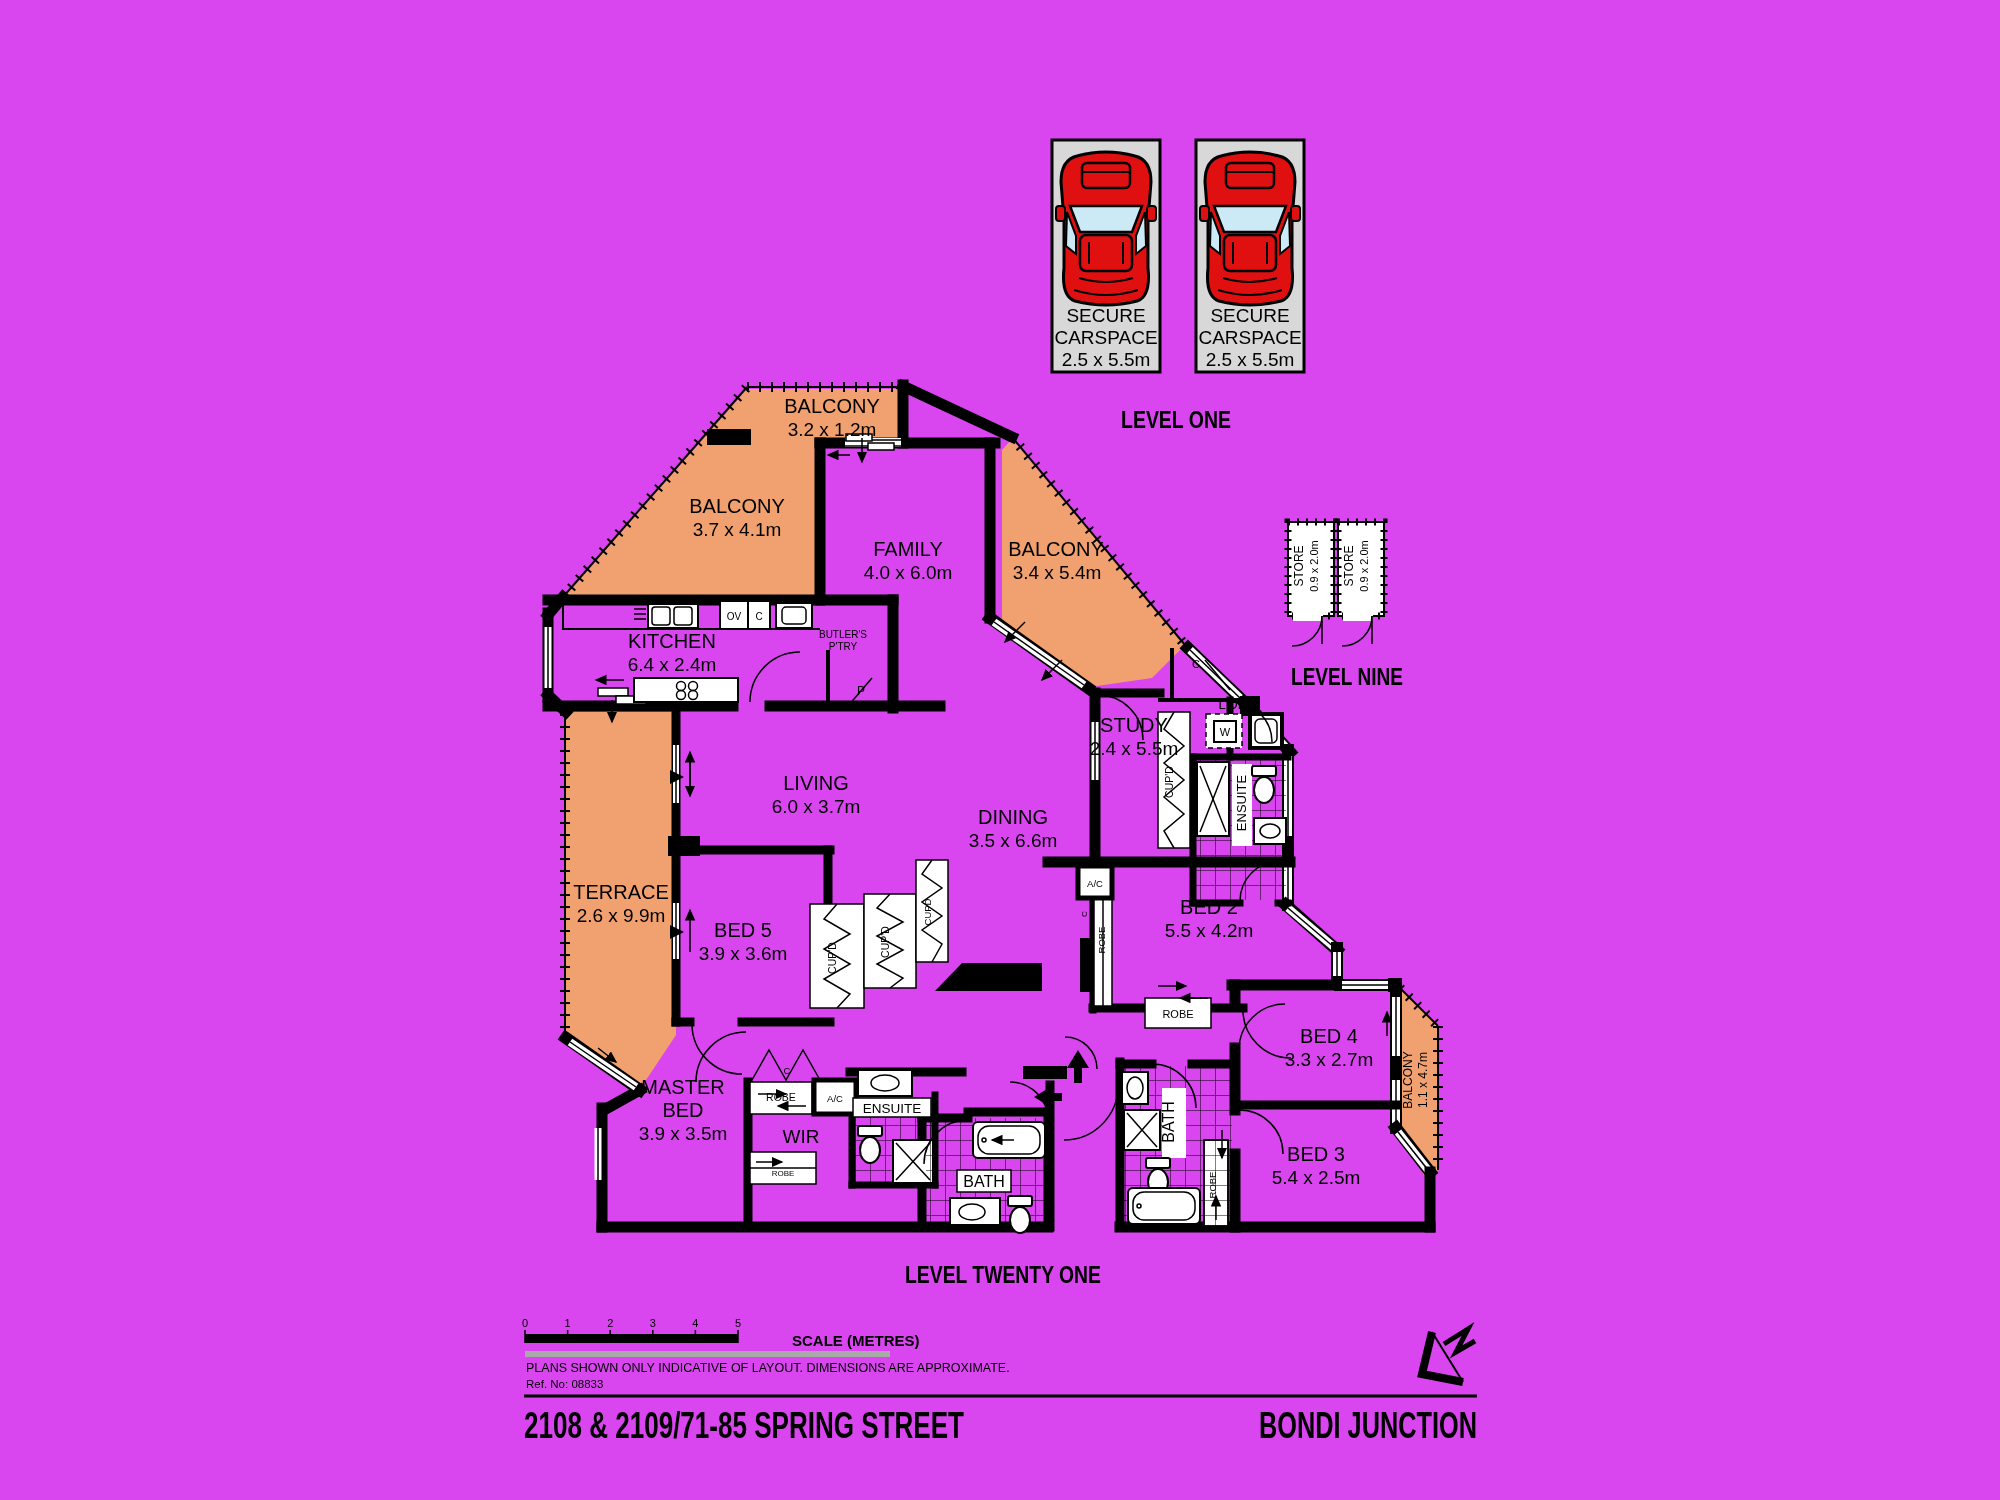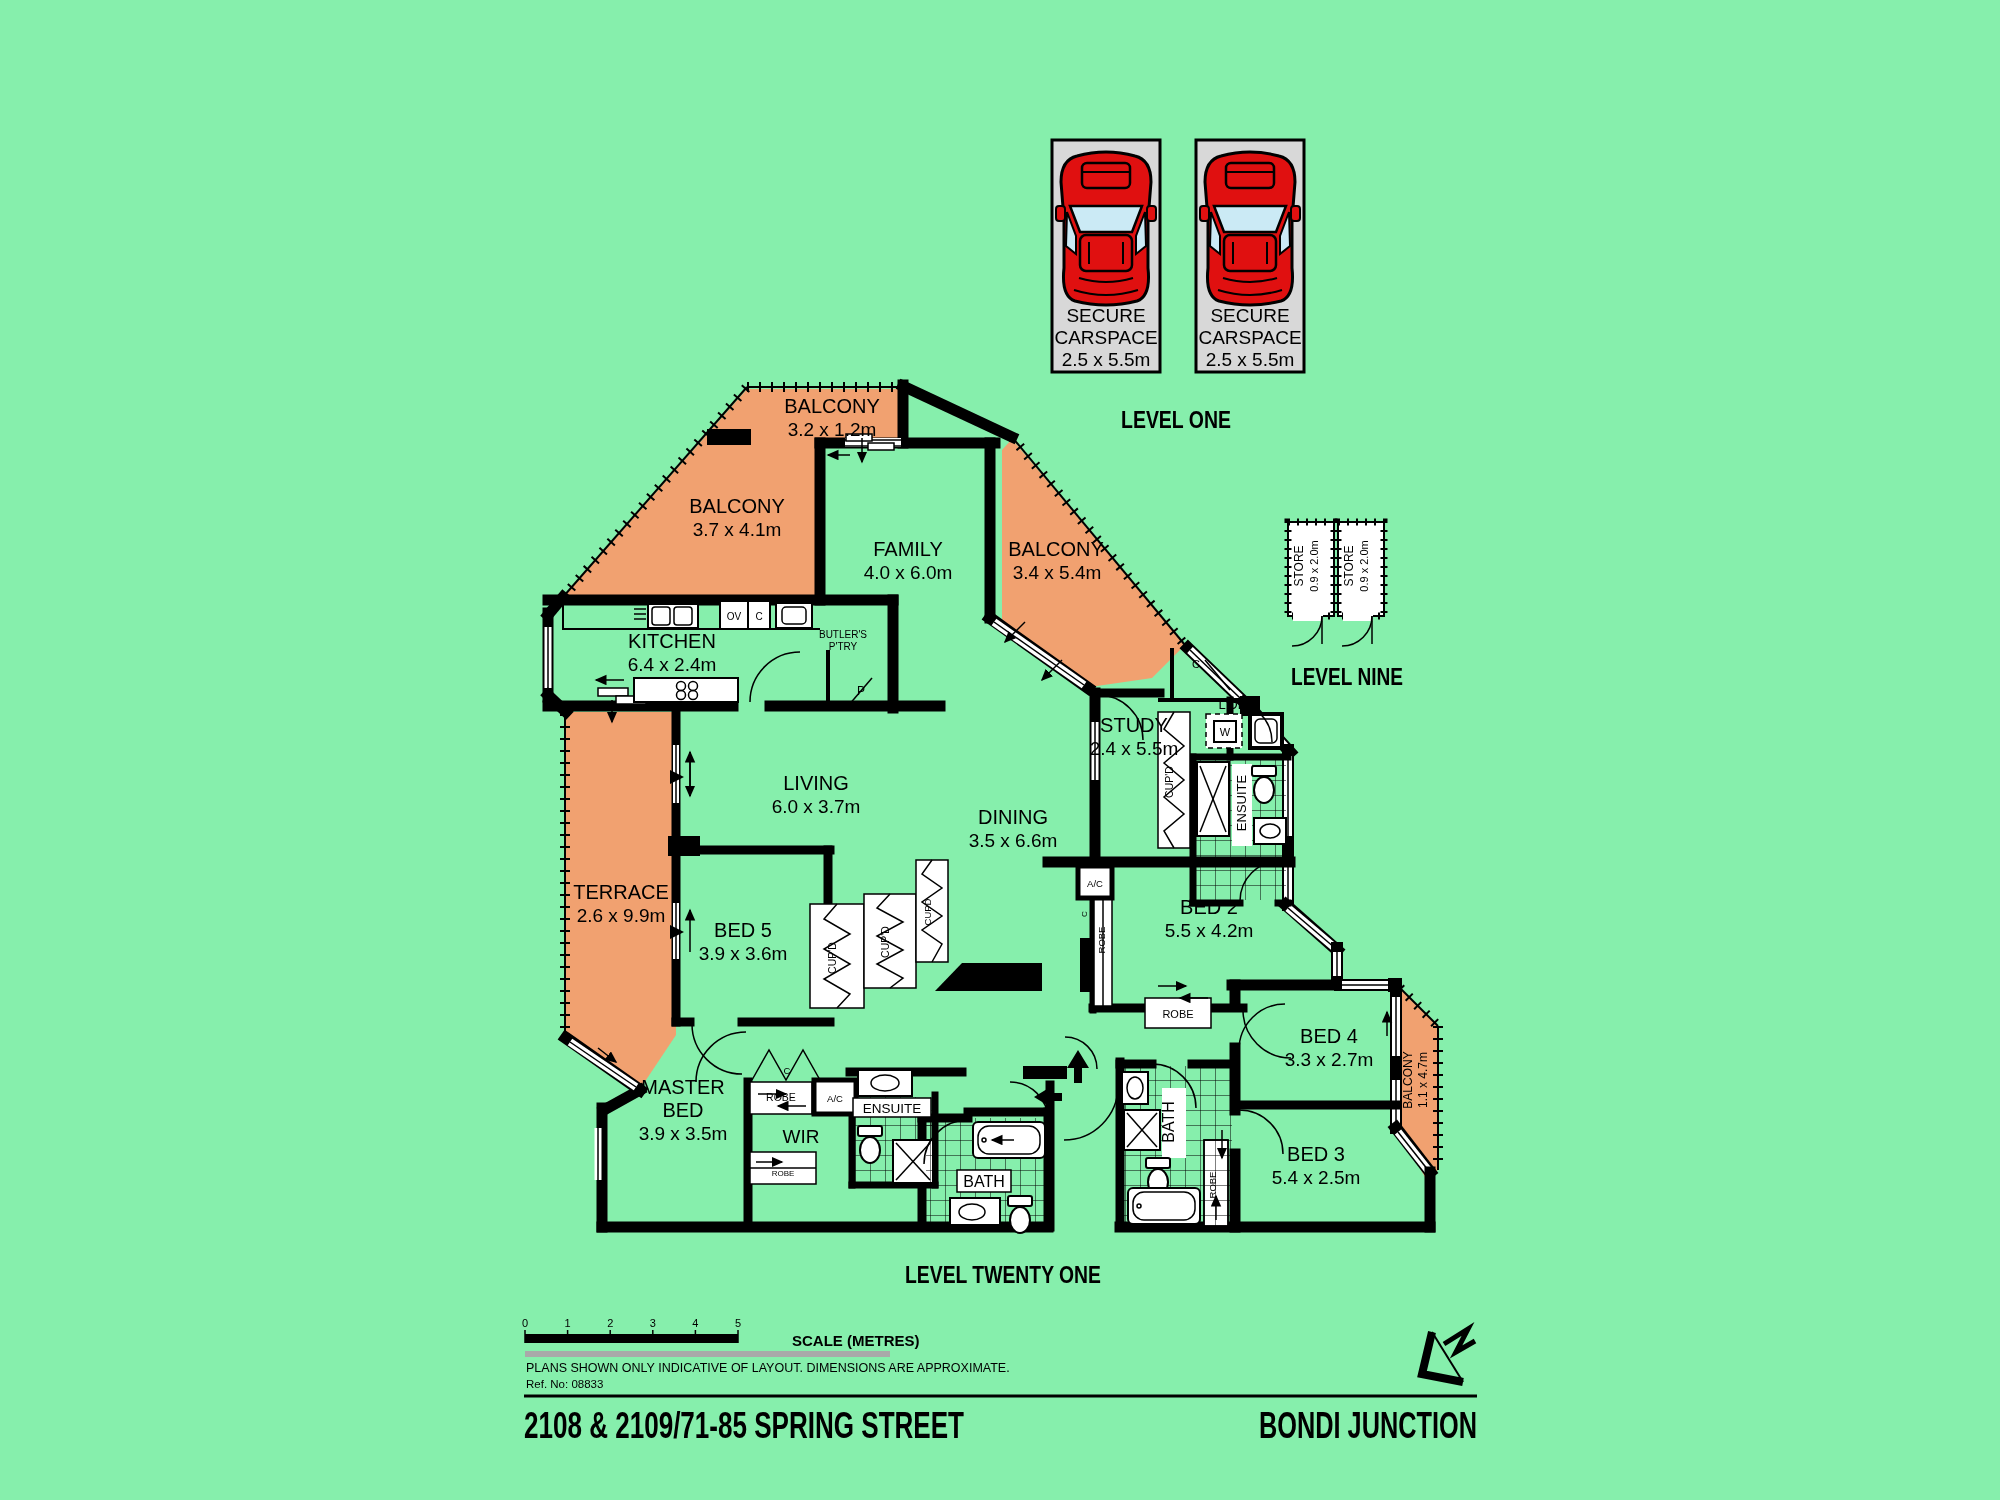--- a/index.html
+++ b/index.html
@@ -1,16 +1,16 @@
 <!DOCTYPE html>
 <html><head>
 <meta charset="utf-8">
 <style>
   html,body{margin:0;padding:0;background:#fff;}
-  #stage{position:relative;width:2000px;height:1500px;background:#86efac;overflow:hidden;}
+  #stage{position:relative;width:2000px;height:1500px;background:#d946ef;overflow:hidden;}
   svg{position:absolute;left:0;top:0;}
   text{font-family:"Liberation Sans",sans-serif;fill:#000;}
   .rm{font-size:20px;text-anchor:middle;}
   .dim{font-size:19px;text-anchor:middle;}
   .sm{font-size:10px;text-anchor:middle;}
   .lvl{font-size:23px;font-weight:bold;text-anchor:middle;}
   .w11{stroke:#000;stroke-width:11;fill:none;stroke-linecap:square;}
   .w9{stroke:#000;stroke-width:9;fill:none;stroke-linecap:square;}
   .w7{stroke:#000;stroke-width:7;fill:none;stroke-linecap:square;}
   .w4{stroke:#000;stroke-width:4;fill:none;stroke-linecap:square;}

